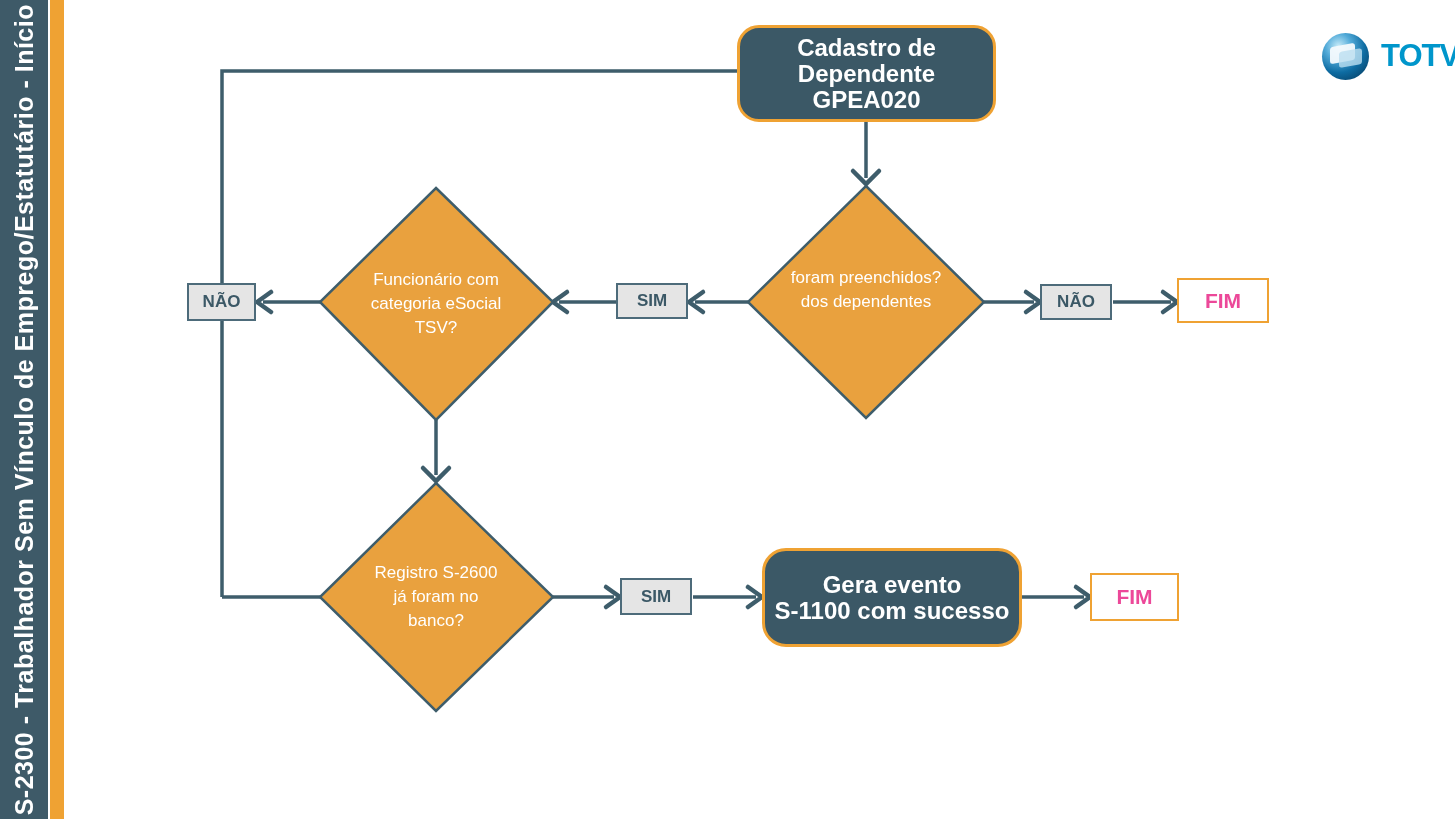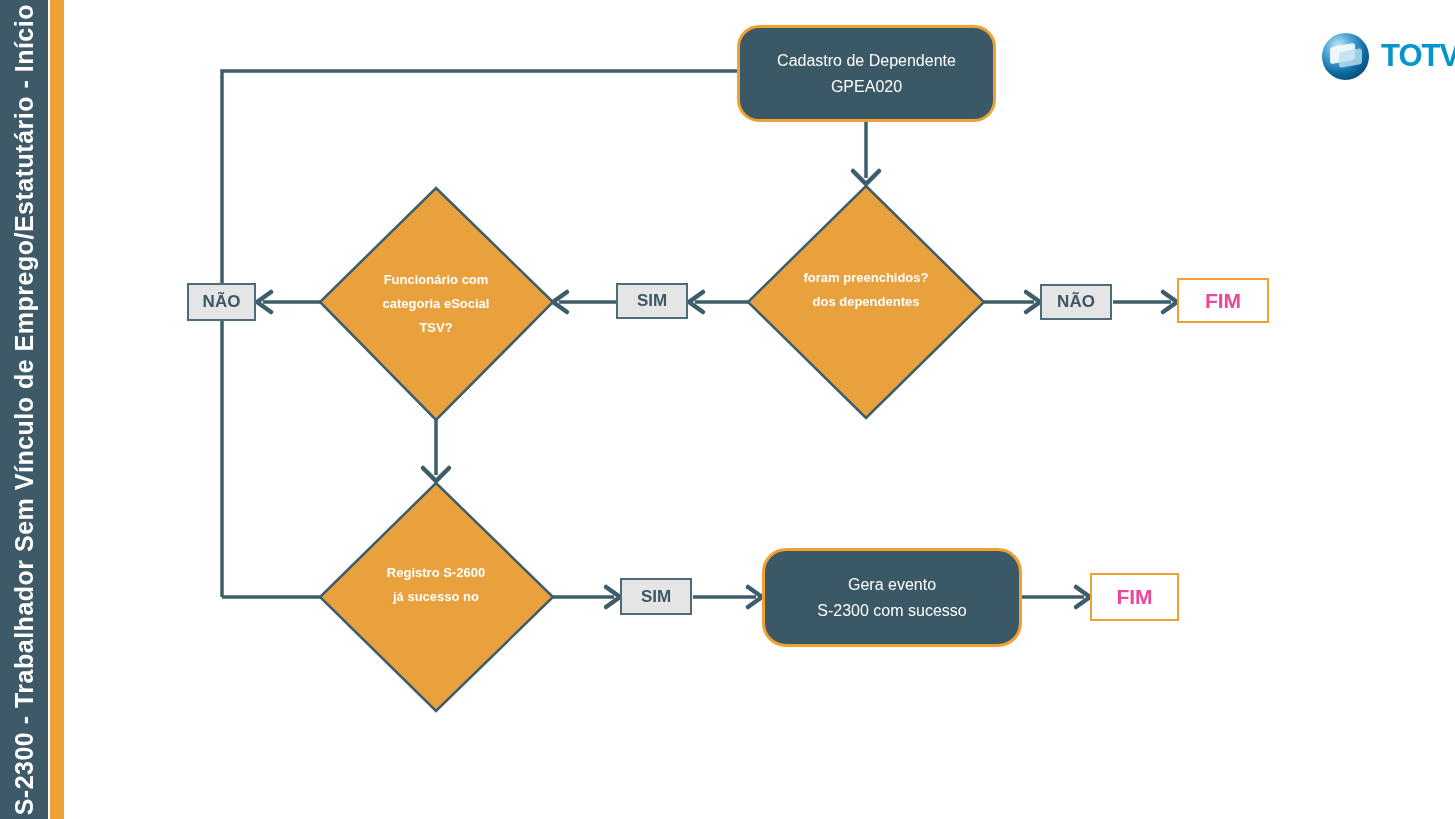--- a/index.html
+++ b/index.html
@@ -19,35 +19,35 @@
   }
   .accent-bar{
     position:absolute;left:50px;top:0;width:14px;height:819px;background:#EFA233;z-index:3;
   }
   
   svg.connectors{position:absolute;left:0;top:0;z-index:1;}
   
   .node-box{
     position:absolute;background:#3B5866;border:3px solid #EFA233;border-radius:22px;
     display:flex;flex-direction:column;align-items:center;justify-content:center;
-    color:#ffffff;font-weight:normal;font-size:16px;line-height:26px;text-align:center;z-index:2;
+    color:#ffffff;font-weight:bold;font-size:24px;line-height:26px;text-align:center;z-index:2;
   }
   .label-box{
     position:absolute;background:#e5e5e5;border:2.5px solid #4D6B7A;
     display:flex;align-items:center;justify-content:center;
     color:#3B5866;font-weight:bold;font-size:17px;z-index:2;
   }
   .fim-box{
     position:absolute;background:#ffffff;border:2.5px solid #EFA233;
     display:flex;align-items:center;justify-content:center;
     color:#ec4899;font-weight:bold;font-size:21px;z-index:2;
   }
   .diamond-text{
     position:absolute;width:240px;z-index:2;text-align:center;
-    color:#ffffff;font-weight:bold;font-size:13px;line-height:24px;
+    color:#ffffff;font-weight:normal;font-size:17px;line-height:24px;
   }
   .diamond-text span{display:block;}
   
   .logo{position:absolute;left:1322px;top:31px;width:130px;height:50px;z-index:3;display:flex;align-items:center;}
   .logo-sphere{
     position:relative;width:47px;height:47px;border-radius:50%;
     background:radial-gradient(circle at 35% 28%, #c8ecf9 0%, #53abd9 28%, #0e6ca2 58%, #084a74 82%, #063350 100%);
     overflow:hidden;flex:0 0 auto;
   }
   .logo-shape1{
@@ -122,33 +122,34 @@
     <span>foram preenchidos?</span>
     <span>dos dependentes</span>
   </div>
   <div class="diamond-text" style="left:316px;top:268px;">
     <span>Funcionário com</span>
     <span>categoria eSocial</span>
     <span>TSV?</span>
   </div>
   <div class="diamond-text" style="left:316px;top:561px;">
     <span>Registro S-2600</span>
-    <span>já sucesso no</span>
+    <span>já foram no</span>
+    <span>banco?</span>
   </div>
 
   <div class="label-box" style="left:1040px;top:284px;width:68px;height:32px;">NÃO</div>
   <div class="fim-box" style="left:1177px;top:278px;width:88px;height:41px;">FIM</div>
   <div class="label-box" style="left:616px;top:283px;width:68px;height:32px;">SIM</div>
   <div class="label-box" style="left:187px;top:283px;width:65px;height:34px;">NÃO</div>
   <div class="label-box" style="left:620px;top:578px;width:68px;height:33px;">SIM</div>
   <div class="fim-box" style="left:1090px;top:573px;width:85px;height:44px;">FIM</div>
 
   <div class="node-box" style="left:762px;top:548px;width:254px;height:93px;border-radius:24px;">
     <span>Gera evento</span>
-    <span>S-2300 com sucesso</span>
+    <span>S-1100 com sucesso</span>
   </div>
 
   <div class="logo">
     <div class="logo-sphere">
       <div class="logo-shape1"></div>
       <div class="logo-shape2"></div>
     </div>
     <div class="logo-word">TOTVS</div>
   </div>
 

